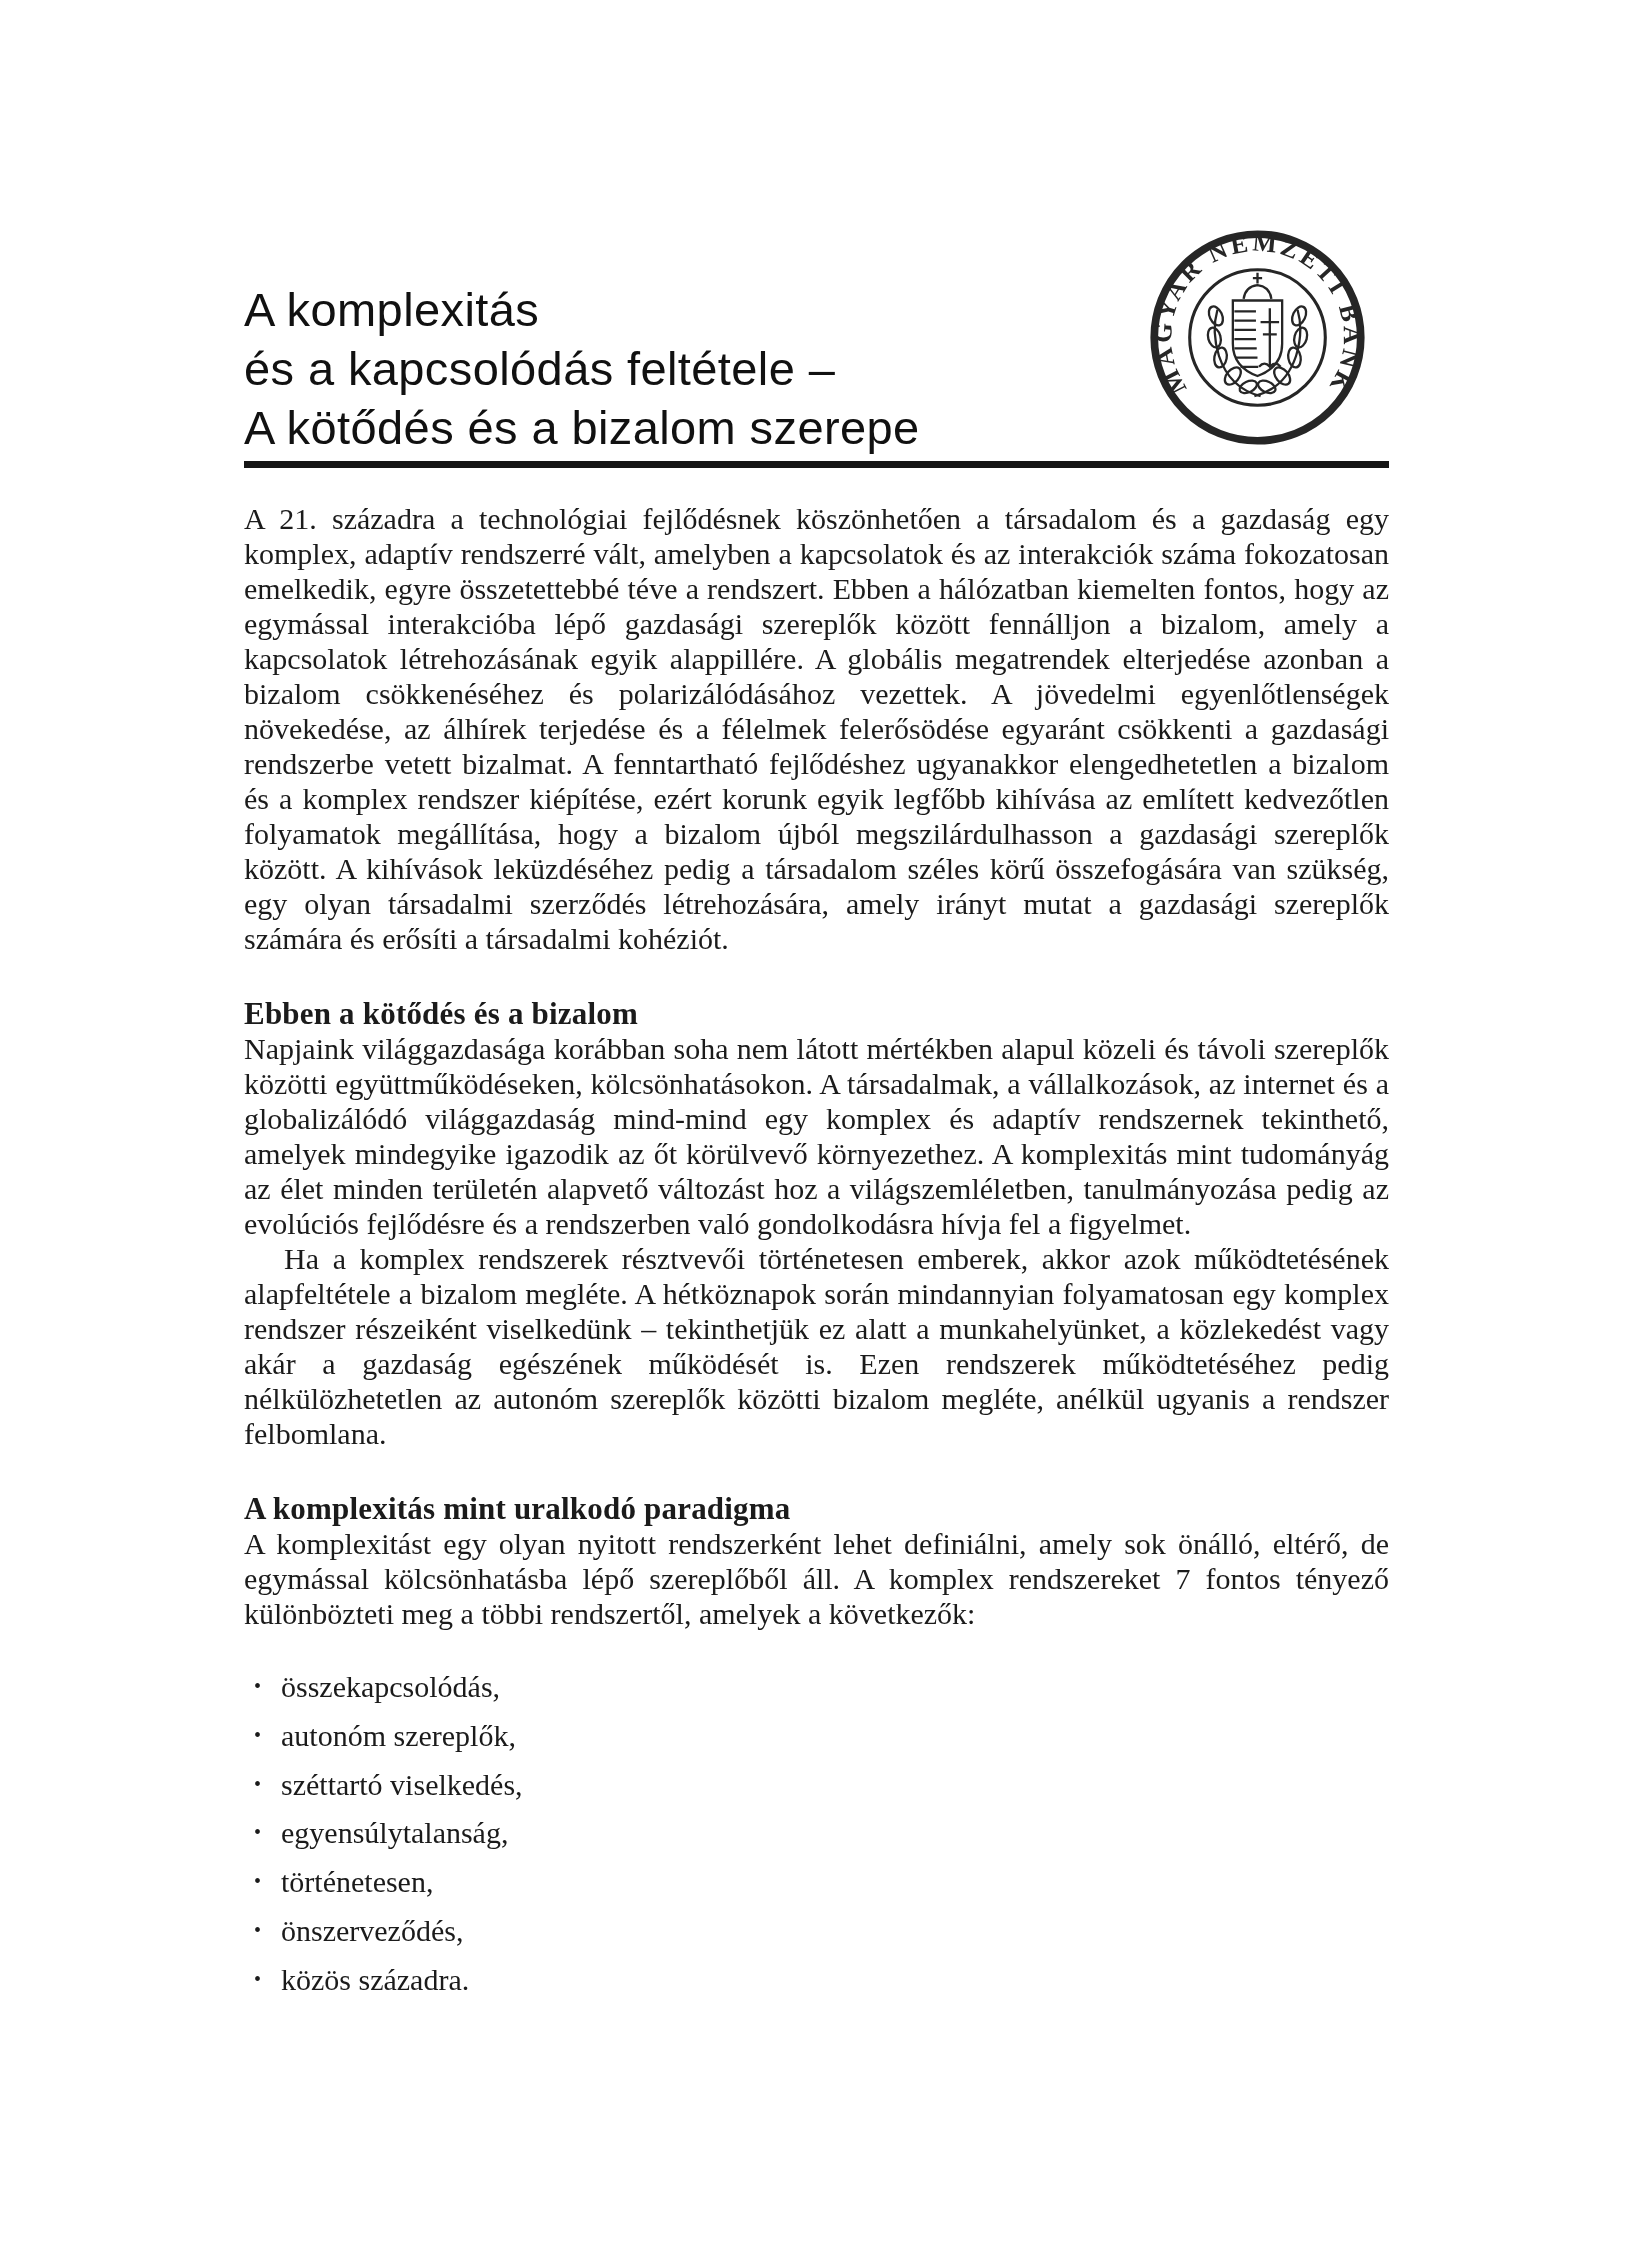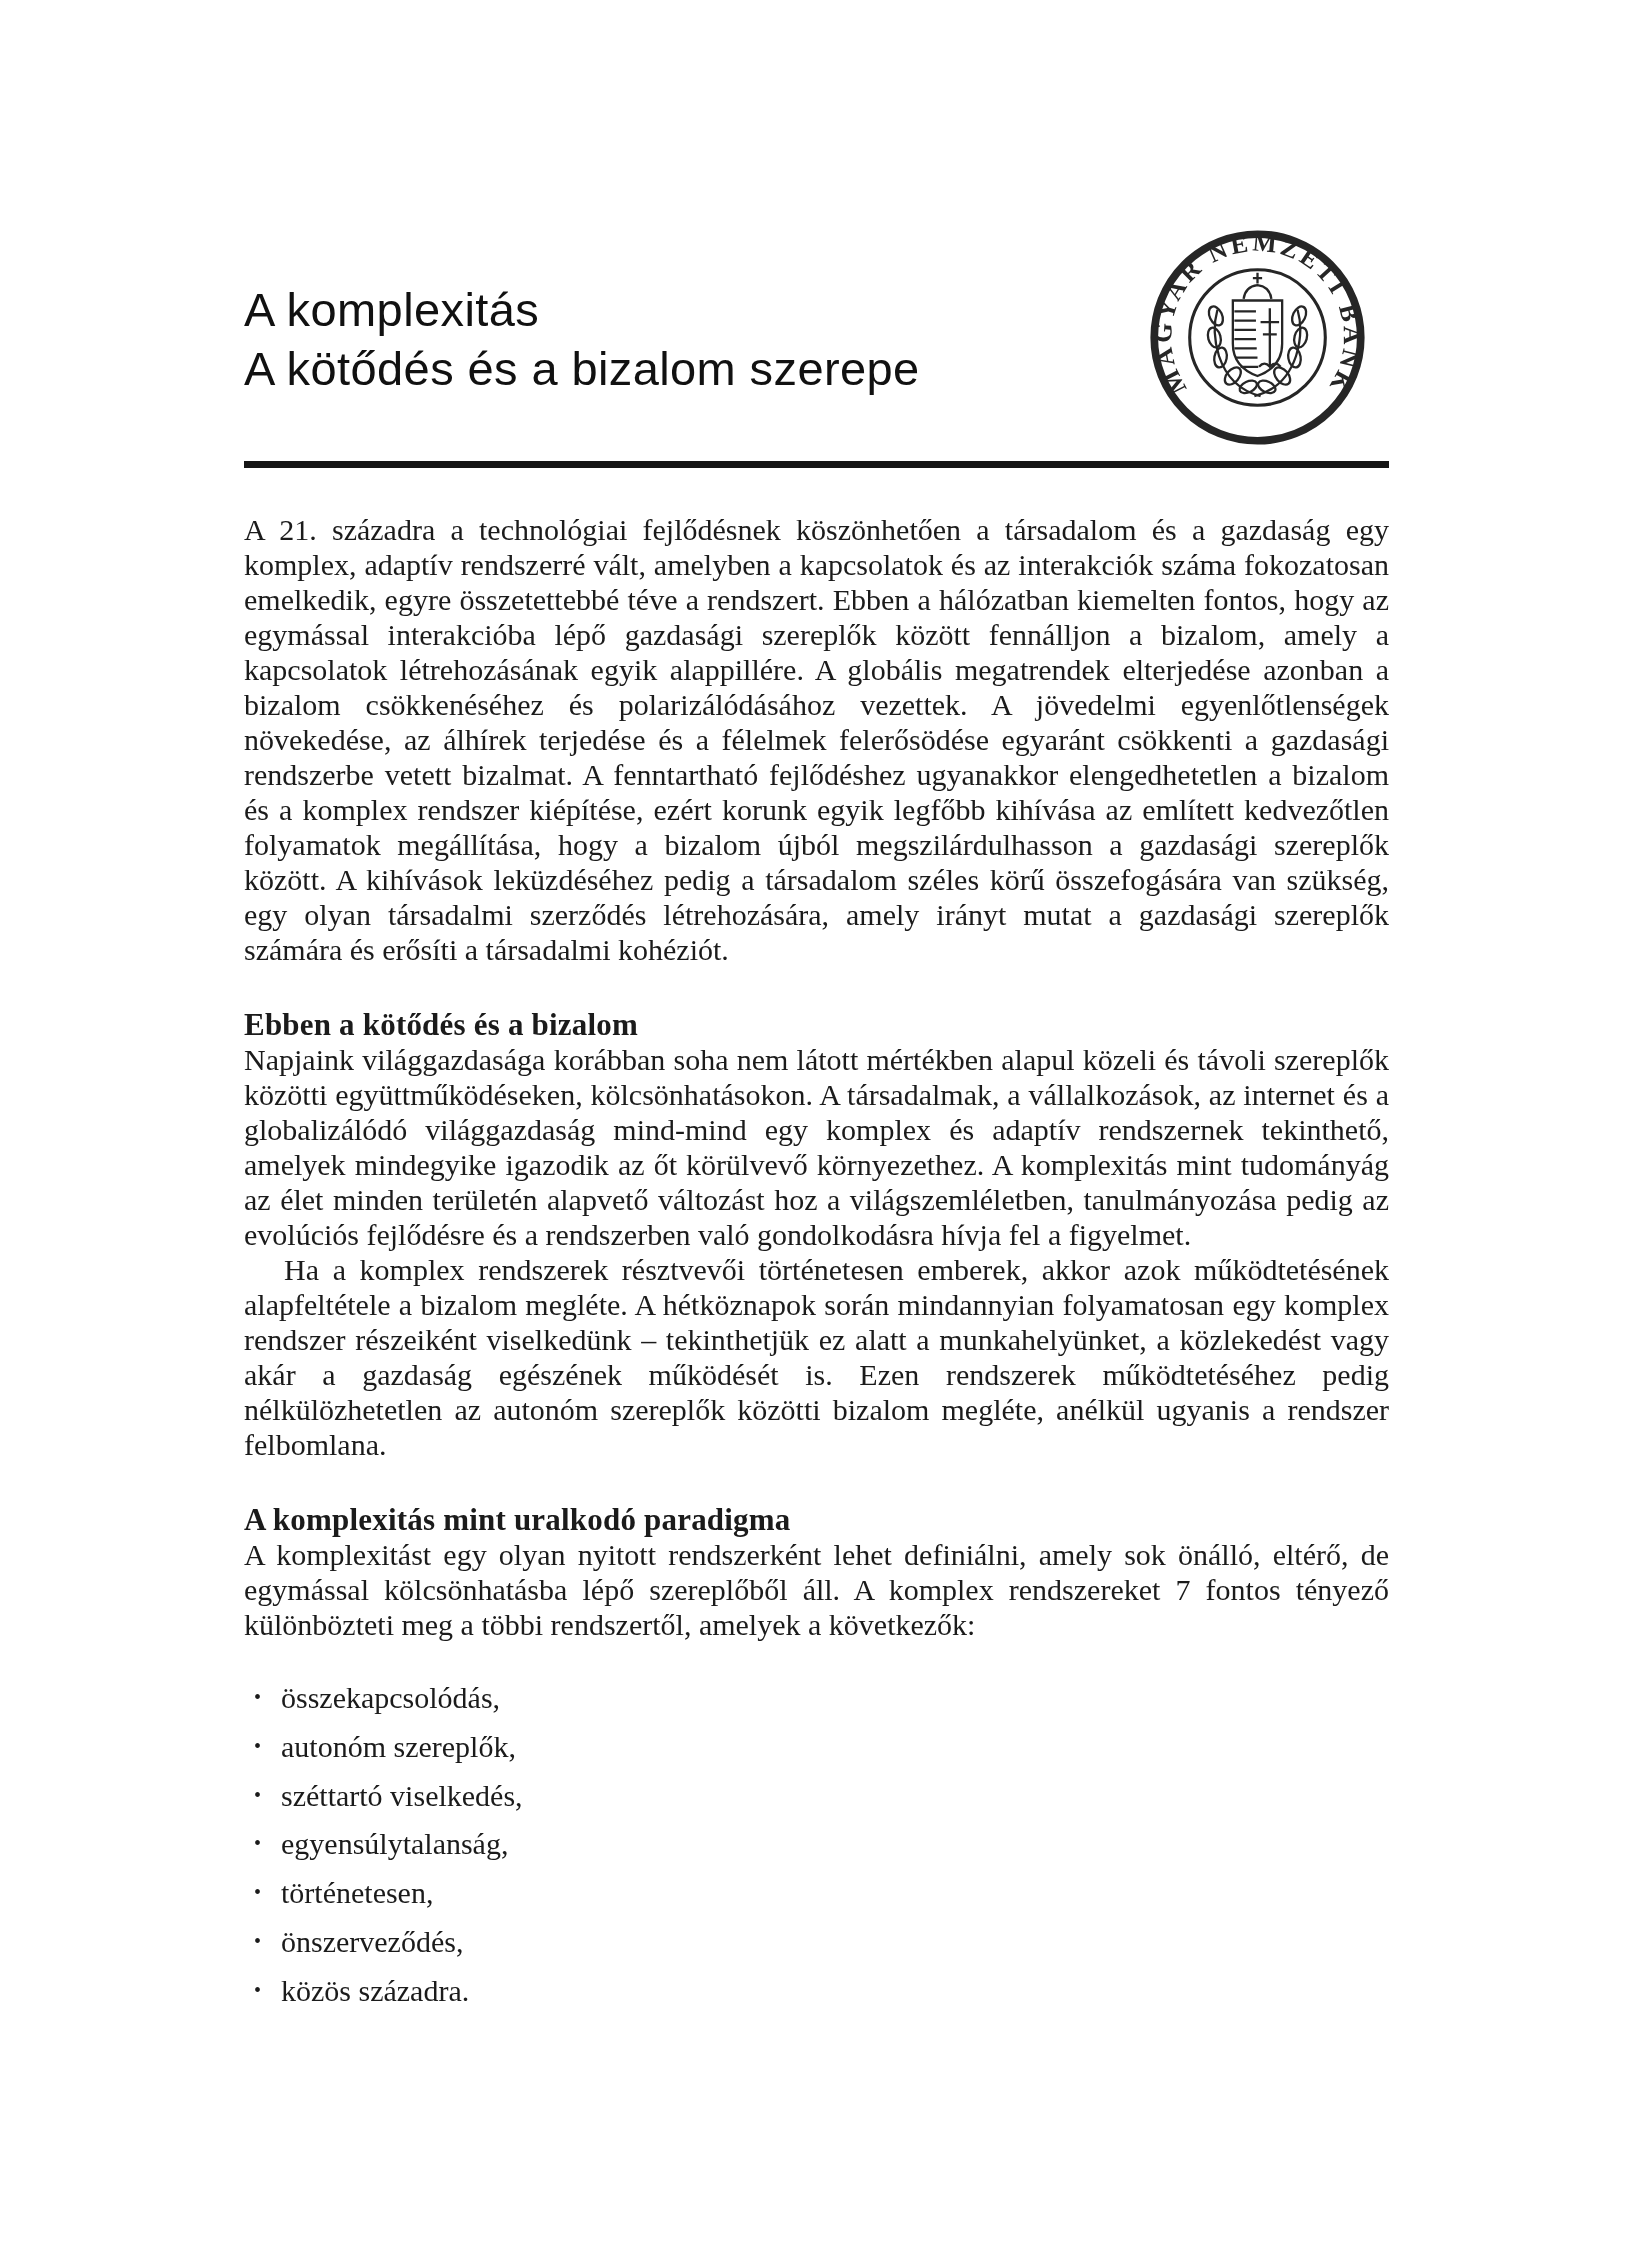--- a/index.html
+++ b/index.html
@@ -15,21 +15,21 @@
   .masthead{
     position:absolute;left:244px;top:280px;width:920px;
     font-family:"Liberation Sans", sans-serif;
     font-size:47px;line-height:59px;font-weight:400;color:#111;
     letter-spacing:0.4px;
   }
   .seal{position:absolute;left:1145px;top:225px;width:225px;height:225px;}
   .seal svg{display:block;width:100%;height:100%;}
   .rule{position:absolute;left:244px;top:461px;width:1145px;height:6.9px;background:#151515;}
   .content{
-    position:absolute;left:244px;top:512px;width:1145px;
+    position:absolute;left:244px;top:501px;width:1145px;
     font-size:30px;line-height:35px;text-align:justify;
   }
   .content p{margin:0;}
   .content p.indent{text-indent:40px;}
   h2.sect{
     font-size:31px;line-height:35px;font-weight:700;margin:40px 0 0 0;
     text-align:left;letter-spacing:0.2px;
   }
   ul.traits{list-style:none;margin:38px 0 0 0;padding:0;text-align:left;}
   ul.traits li{display:flex;align-items:flex-start;margin:0 0 13.8px 0;}
@@ -44,20 +44,21 @@
     fill:#262626;
   }
 </style>
 </head>
 <body>
 
 <div class="page">
 
   <div class="masthead">
     <div>A komplexitás</div>
+    <div>és a kapcsolódás feltétele –</div>
     <div>A kötődés és a bizalom szerepe</div>
   </div>
 
   <div class="seal">
     <svg viewBox="0 0 292 292">
 
       <circle cx="146" cy="146" r="134" fill="none" stroke="#262626" stroke-width="10"></circle>
       <circle cx="146" cy="146" r="88" fill="none" stroke="#262626" stroke-width="4"></circle>
 
       <defs>

